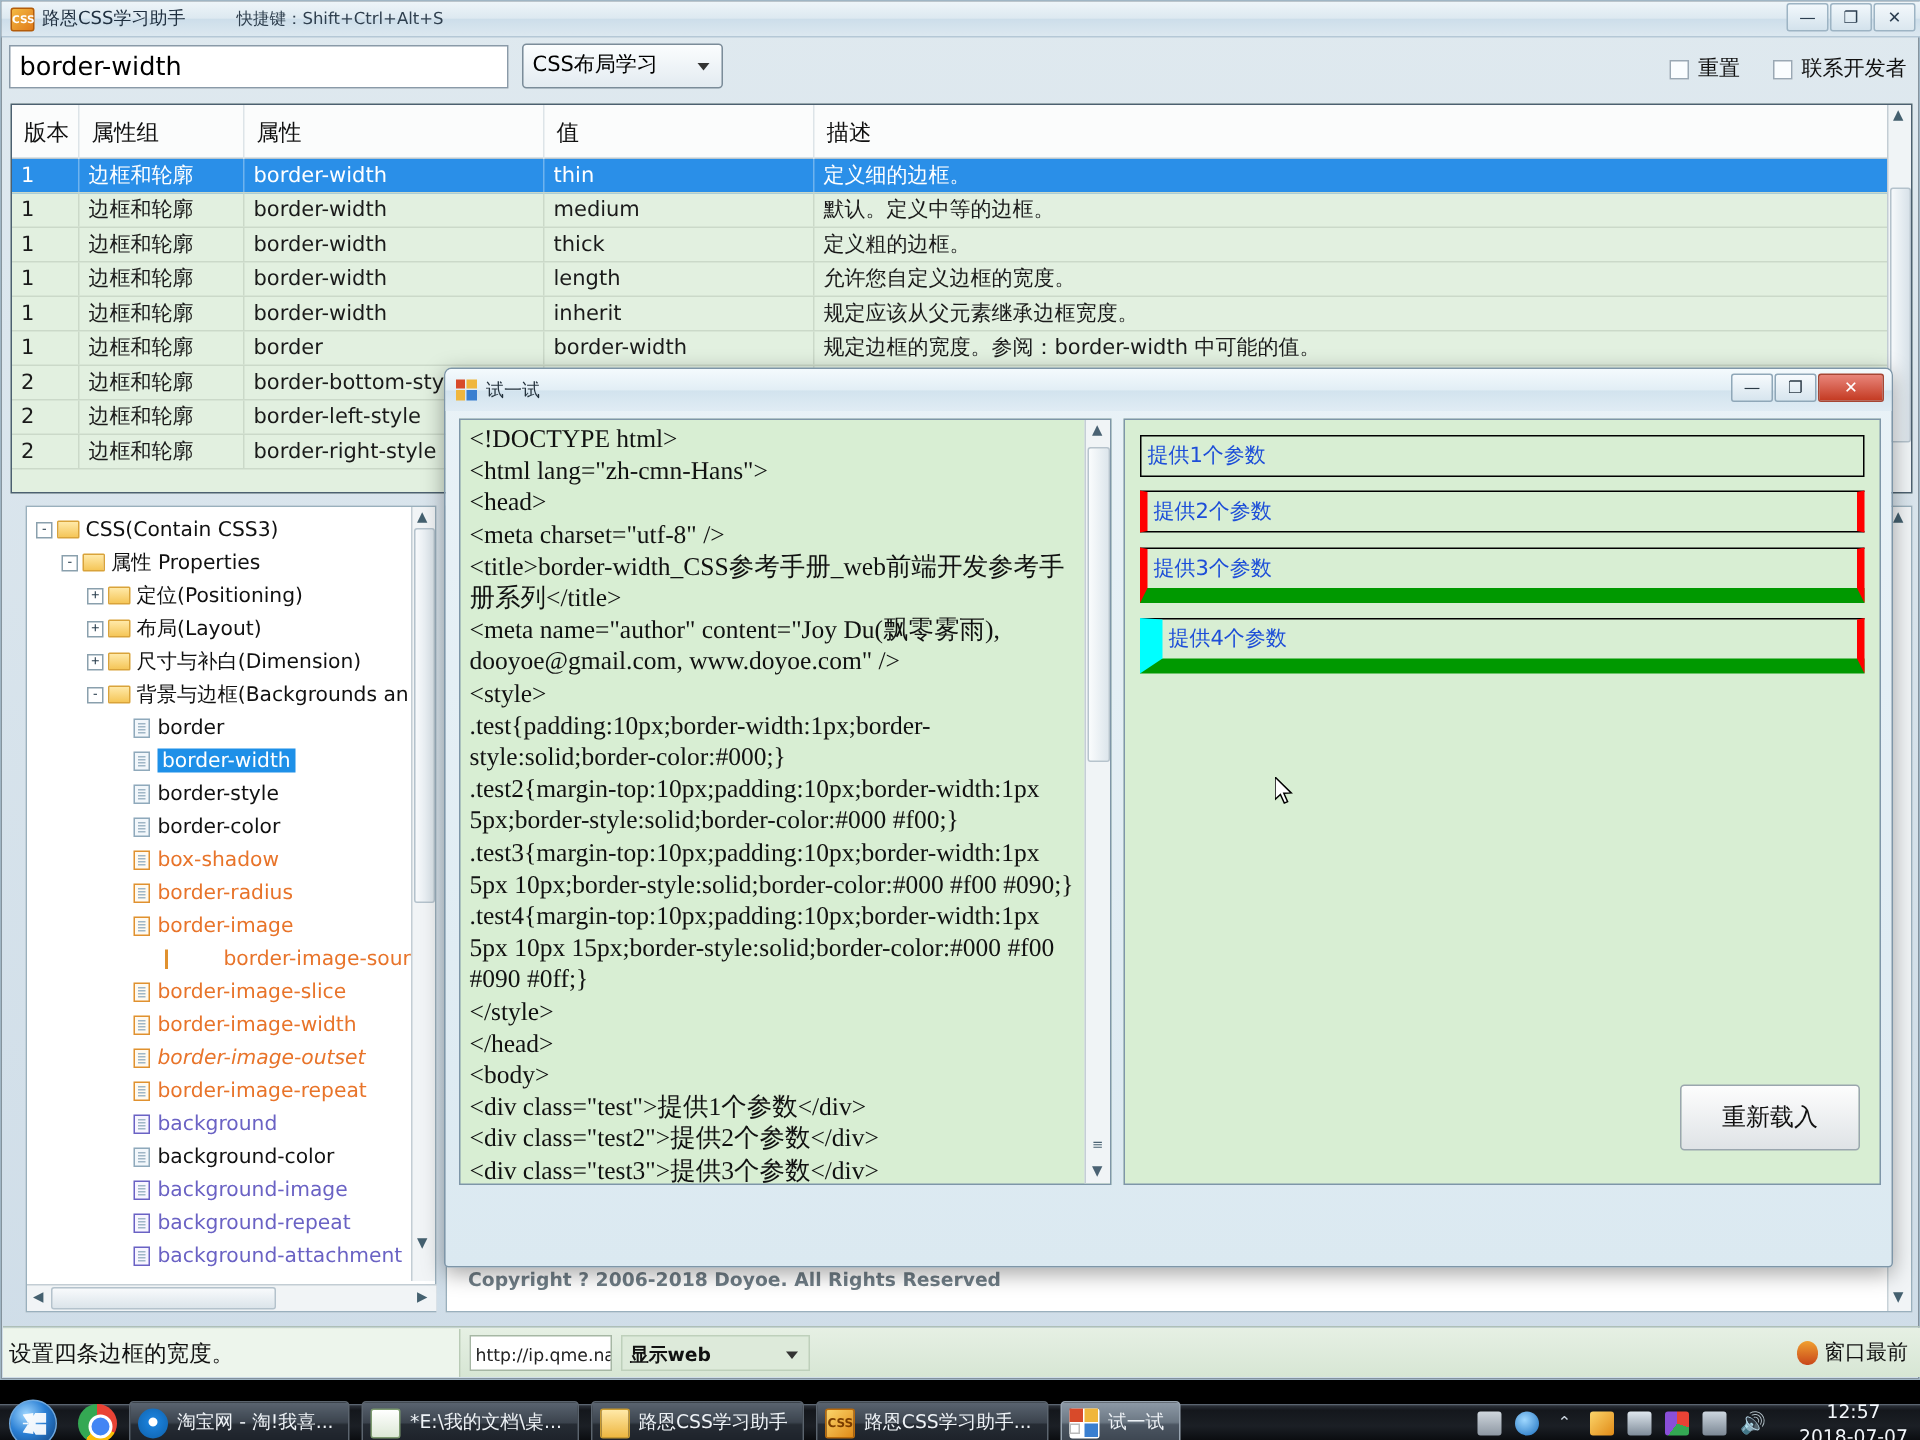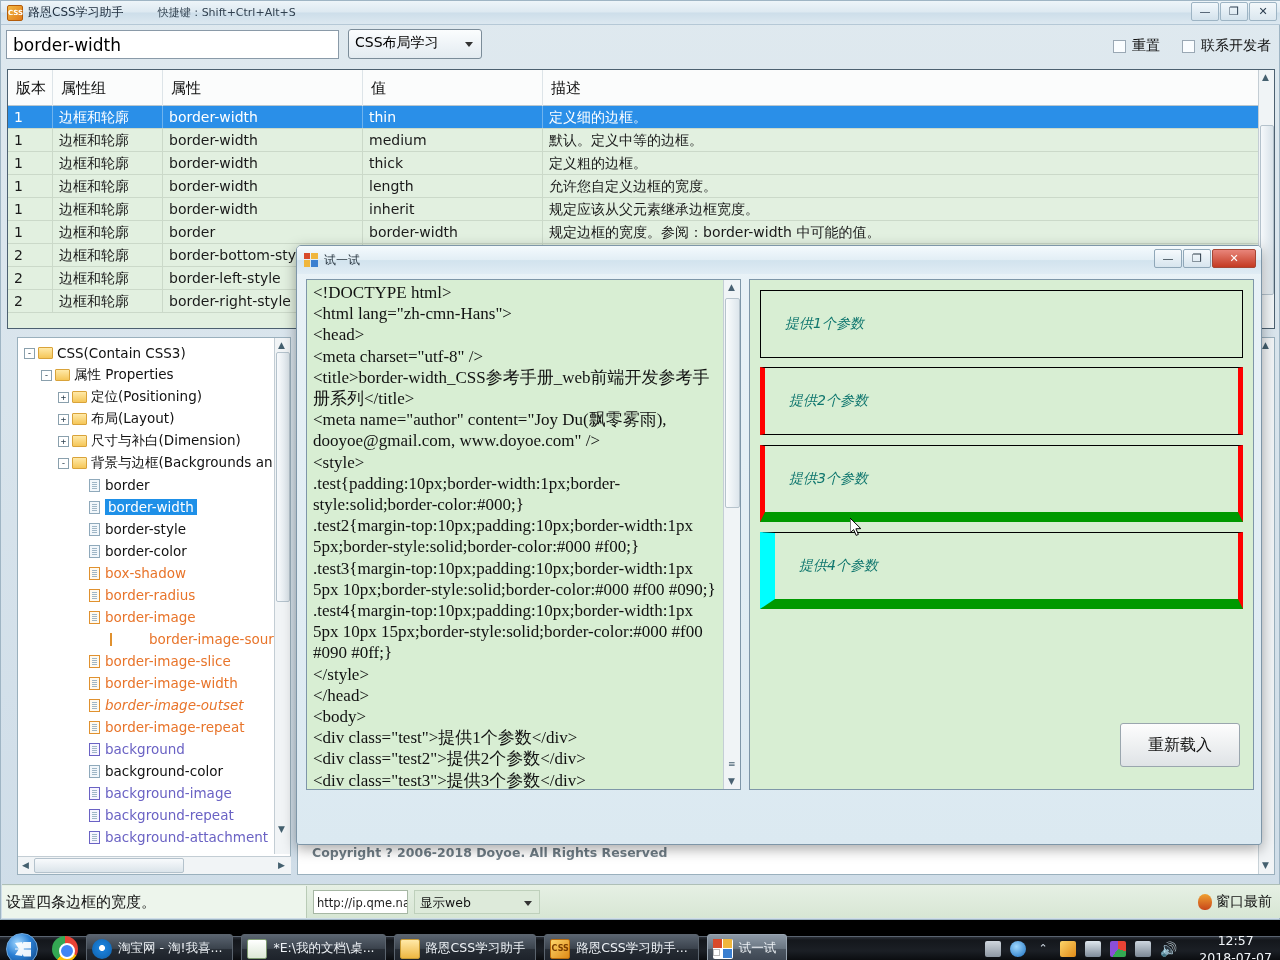--- a/index.html
+++ b/index.html
@@ -173,21 +173,21 @@
     width: 305px; height: 32px; line-height: 32px; background: #edf5ec;
     font-size: 15px; color: #111; padding-left: 4px; border-right: 1px solid #b9cbb6;
   }
   .status-url {
     width: 95px; height: 24px; line-height: 24px; margin-left: 6px;
     background: #fff; border: 1px solid #a6b7a4; font-size: 11.5px;
     color: #222; padding-left: 3px; overflow: hidden; white-space: nowrap;
   }
   .status-combo {
     position: relative; width: 126px; height: 24px; line-height: 24px; margin-left: 6px;
-    background: #ddeada; border: 1px solid #bed0bb; font-size: 12.5px; color: #111; padding-left: 5px;
+    background: #ddeada; border: 1px solid #bed0bb; font-size: 12.5px; color: #111; padding-left: 5px; font-weight: bold;
   }
   .status-combo .arrow {
     position: absolute; right: 7px; top: 10px; width: 0; height: 0;
     border-left: 4px solid transparent; border-right: 4px solid transparent; border-top: 5px solid #333;
   }
   .contact {
     position: absolute; right: 8px; display: flex; align-items: center; gap: 4px;
     font-size: 14px; color: #111;
   }
   .qq-icon {
@@ -248,21 +248,21 @@
     background: linear-gradient(to right,#fafcfd,#dde6ec); border: 1px solid #b6c3cc; border-radius: 2px;
   }
   .sc-btn {
     position: absolute; left: 4px; font-size: 9px; color: #4a6273;
   }
 
   .preview-box {
     position: absolute; left: 452px; top: 33px; width: 505px; height: 511px;
     background: #d8eed3; border: 1px solid #7e96a8; padding: 10px;
   }
-  .demo { background: #d8eed3; font-size: 14px; color: #0f766e; padding: 24px; font-style: italic; }
+  .demo { background: #d8eed3; font-size: 14px; color: #1d4ed8; padding: 4px; }
   .demo1 { border: 1px solid #000; }
   .demo2 { margin-top: 9px; border-style: solid; border-width: 1px 5px; border-color: #000 #f00; }
   .demo3 { margin-top: 10px; border-style: solid; border-width: 1px 5px 10px; border-color: #000 #f00 #090; }
   .demo4 { margin-top: 10px; border-style: solid; border-width: 1px 5px 10px 15px; border-color: #000 #f00 #090 #0ff; }
   .reload-btn {
     position: absolute; right: 13px; bottom: 22px; width: 120px; height: 44px;
     background: linear-gradient(to bottom,#fdfdfd,#dfe3e6);
     border: 1px solid #9aa6ae; border-radius: 3px;
     font-size: 16px; color: #111; line-height: 42px; text-align: center;
   }

